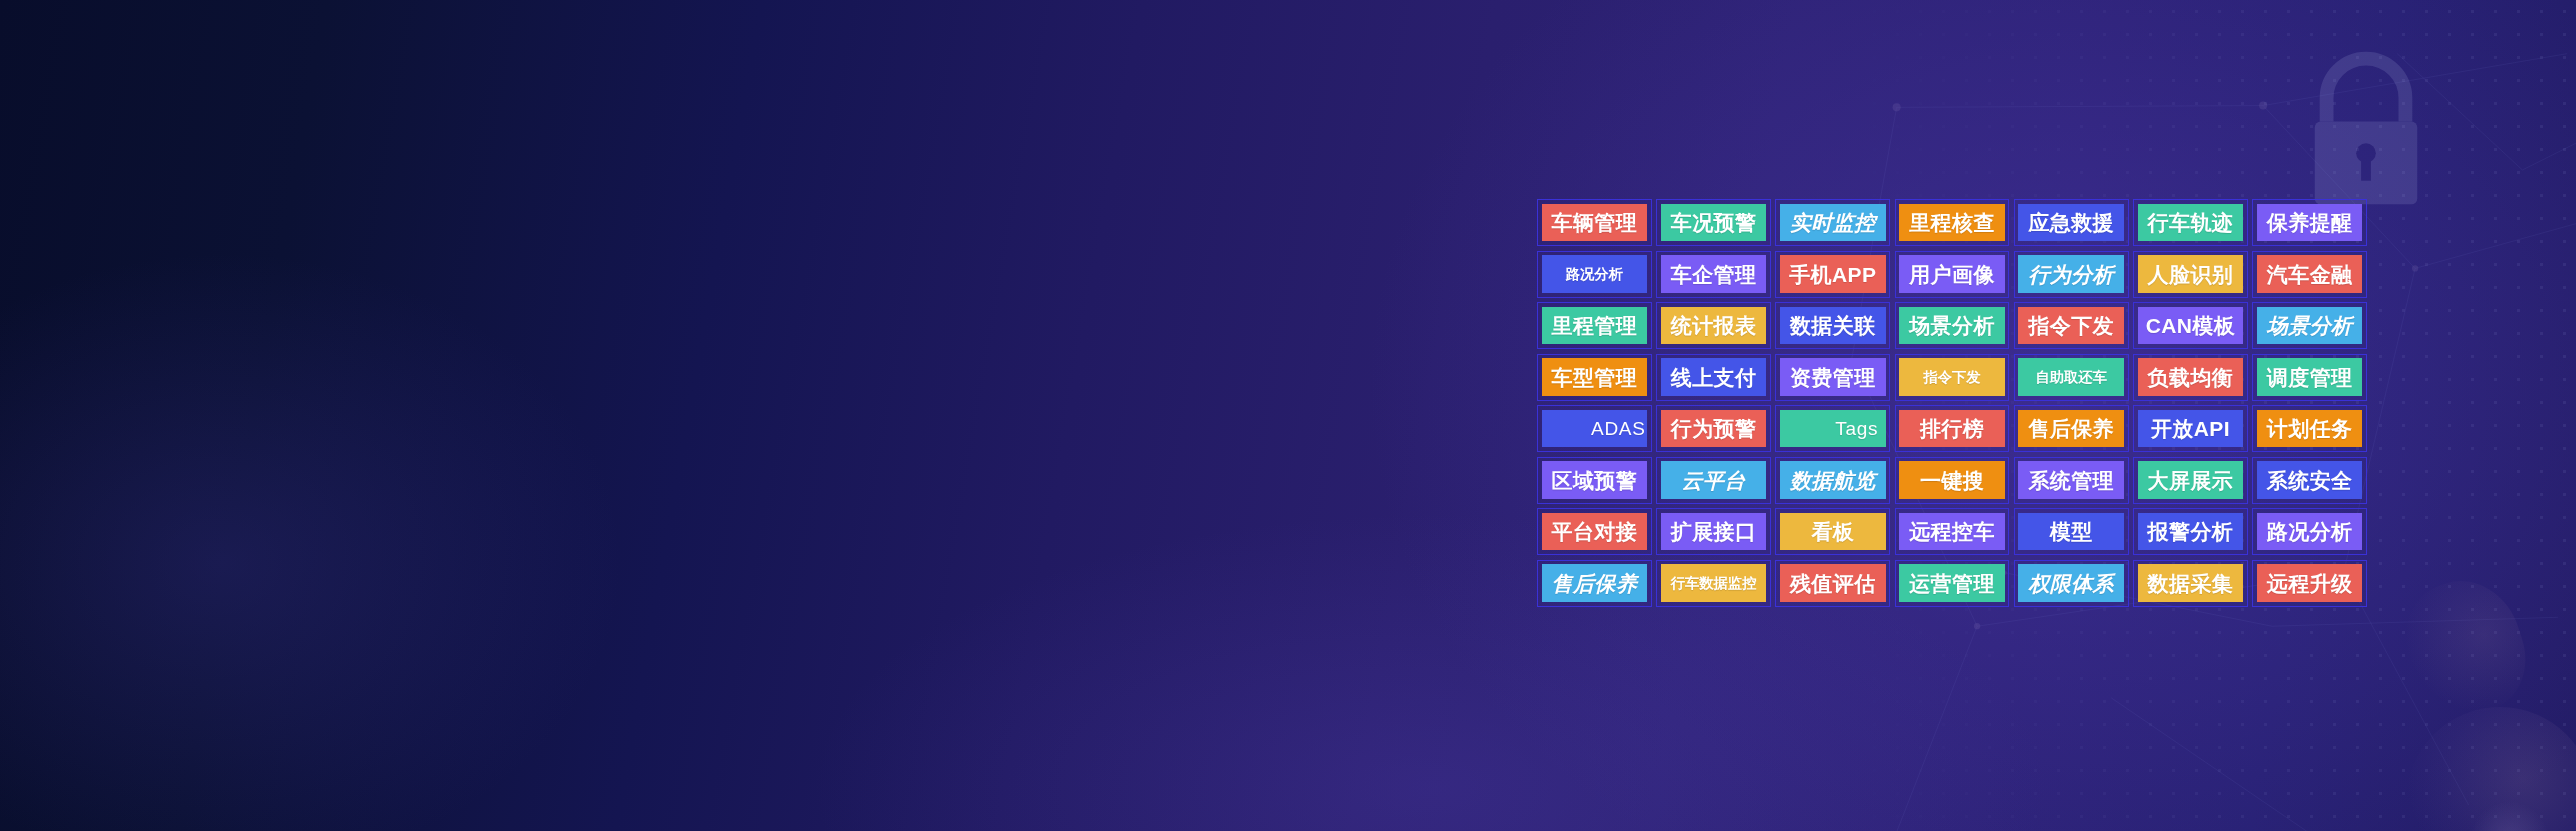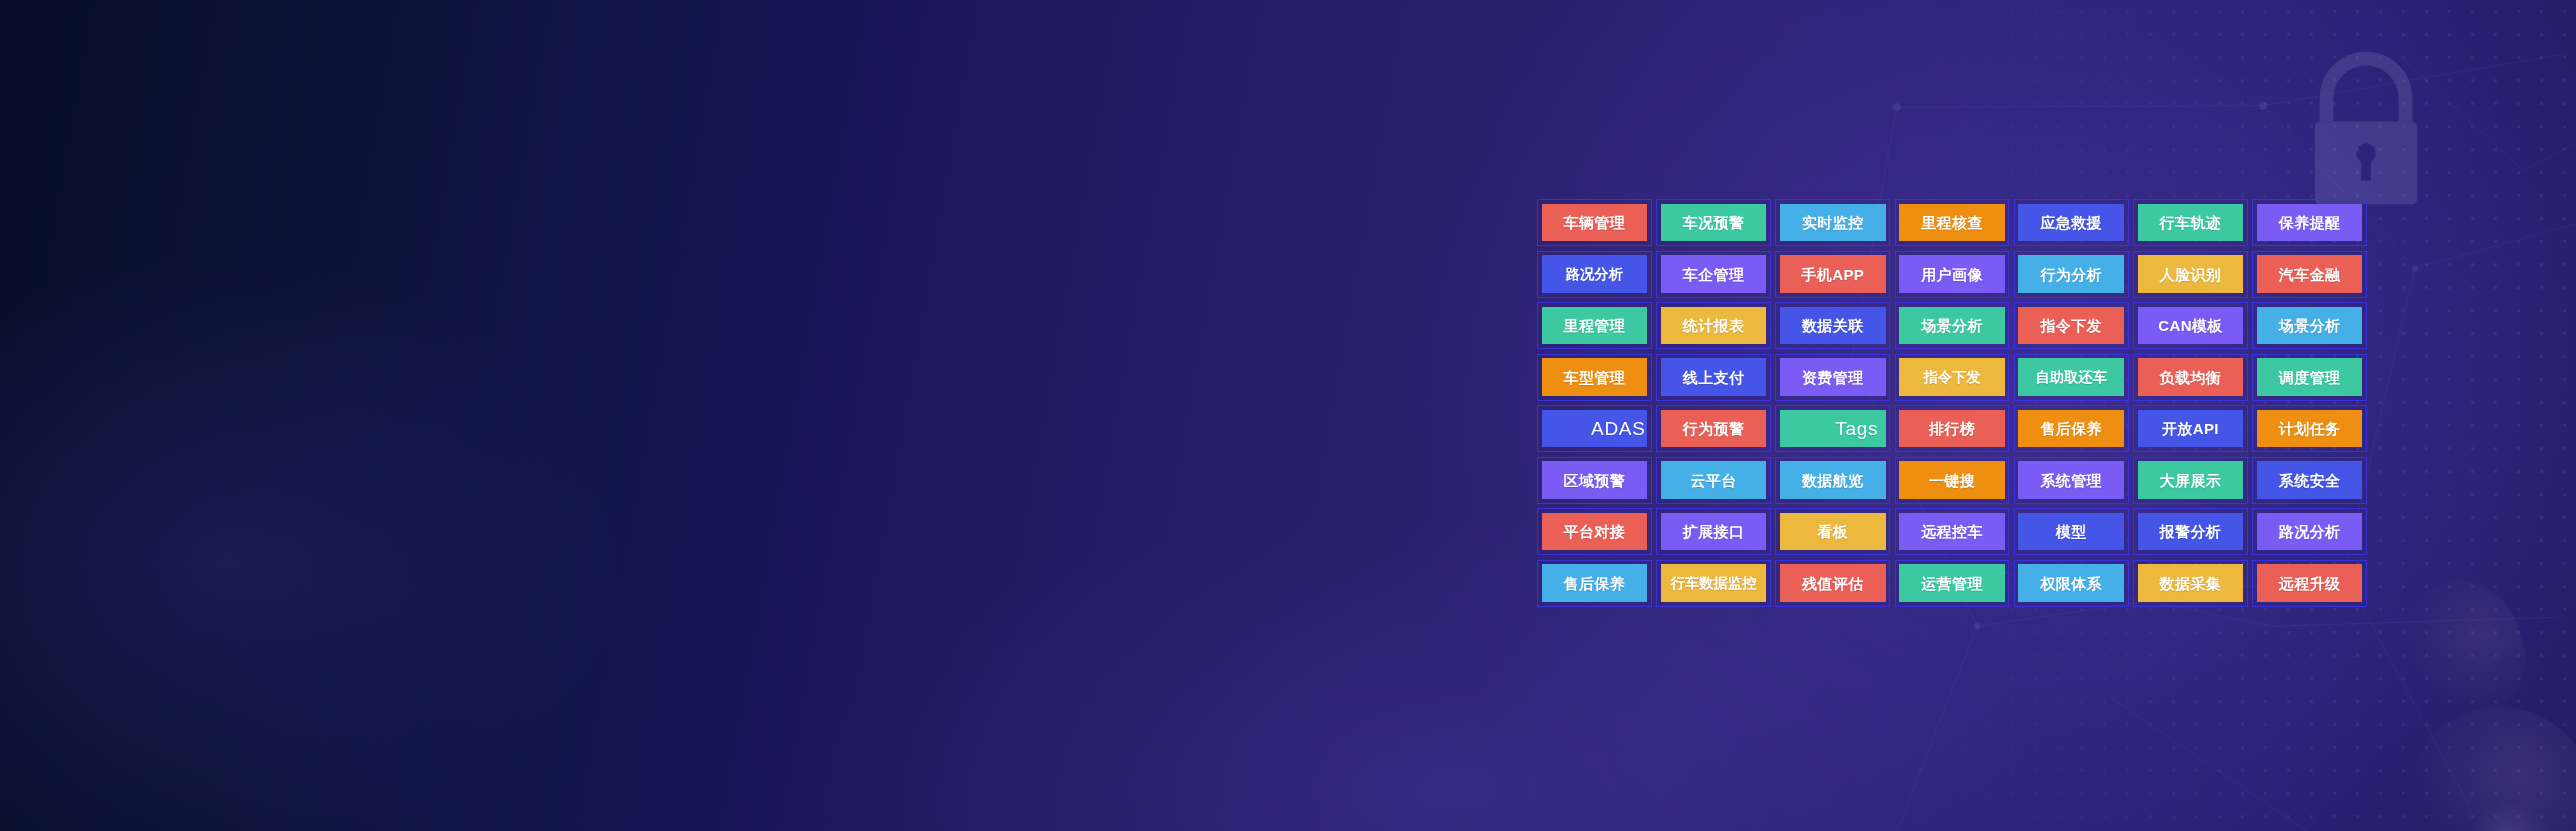--- a/index.html
+++ b/index.html
@@ -105,34 +105,34 @@
     height: 47px;
     display: flex;
   }
 
   .tag-chip {
     flex: 1 1 auto;
     display: flex;
     align-items: center;
     justify-content: center;
     color: #ffffff;
-    font-size: 15px;
+    font-size: 21px;
     font-weight: 700;
     letter-spacing: 0.4px;
     white-space: nowrap;
     line-height: 1;
     text-shadow: 0 0.9px 0.9px rgba(0,0,0,0.13);
   }
   .tag-chip.narrow { font-size: 14.3px; letter-spacing: 0; }
   .tag-chip.latin  { font-weight: 400; font-size: 19px; letter-spacing: 0.7px; padding-left: 48px; }
 
   
   .c-red    { background: #ea6057; }
   .c-green  { background: #3cc9a2; }
-  .c-blue   { background: #45b0e8; }
+  .c-blue   { background: #45b0e8; font-style: italic; }
   .c-orange { background: #ef8f11; }
   .c-indigo { background: #4455e8; }
   .c-violet { background: #7a5cf5; }
   .c-yellow { background: #edb83e; }
 </style>
 </head>
 <body>
 
 <div id="stage">
 

